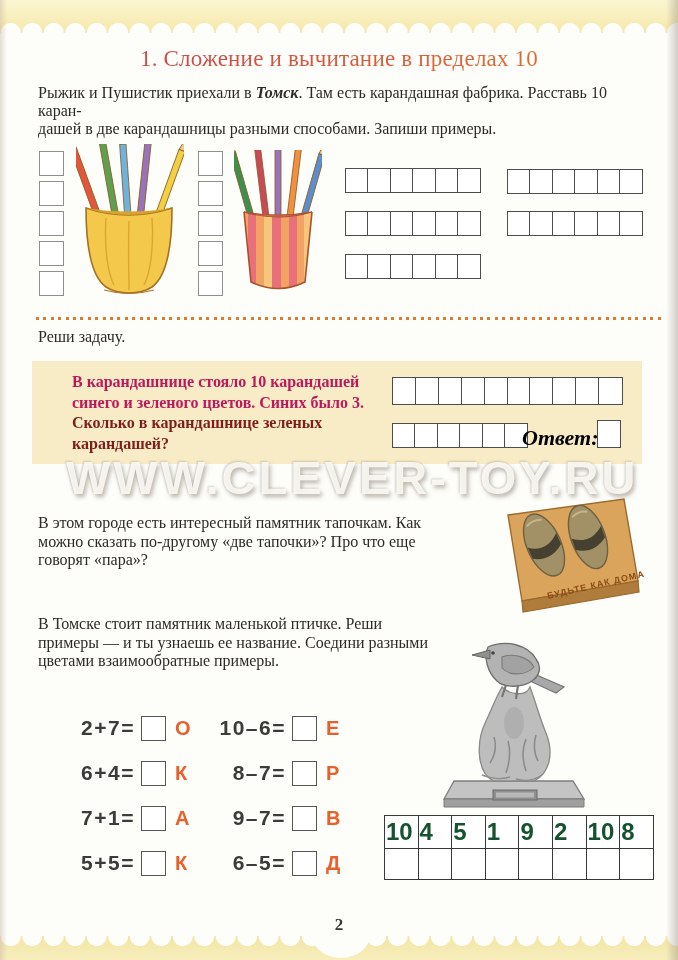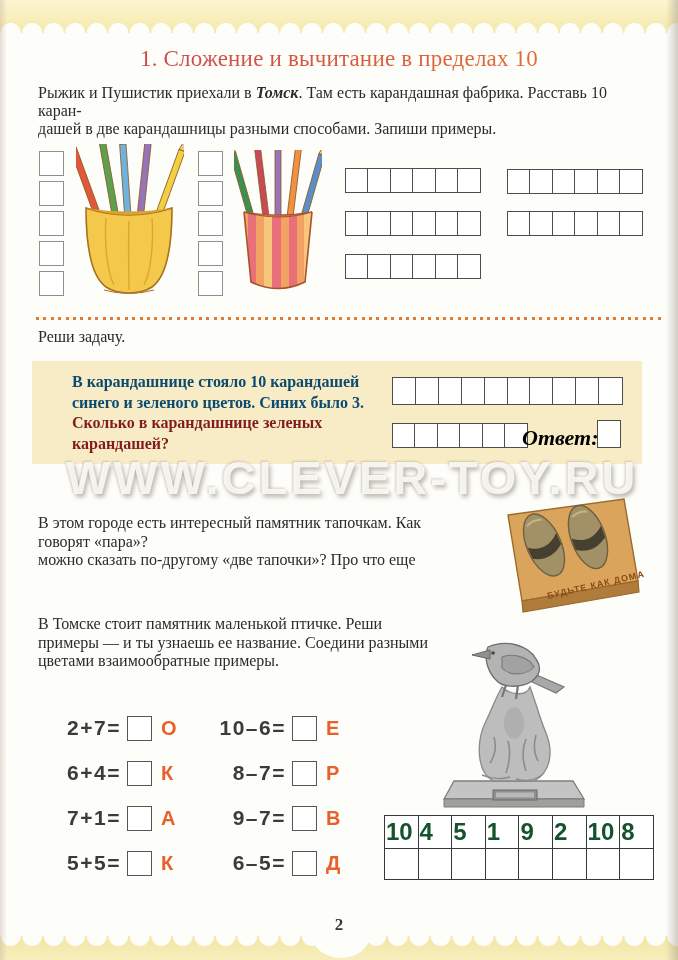--- a/index.html
+++ b/index.html
@@ -43,21 +43,21 @@
   .strip .cell:first-child{margin-left:0;}
   .strip.s10 .cell{width:22.5px;height:26px;}
   .strip.s6b .cell{width:22px;height:23px;}
   
   .dots{position:absolute;left:36px;top:317px;width:626px;height:3.4px;
     background-image:repeating-linear-gradient(90deg,#dd7b35 0px,#dd7b35 3px,rgba(0,0,0,0) 3px,rgba(0,0,0,0) 7.4px);}
   .solve-label{position:absolute;left:38px;top:328px;font-size:16px;text-align:center;}
   .problem-box{position:absolute;left:32px;top:361px;width:610px;height:103px;background:#f8ecc7;z-index:0;}
   .problem-text{position:absolute;left:72px;top:372px;width:310px;font-weight:bold;font-size:16px;line-height:20.5px;}
   .pl{display:block;}
-  .pl.red{color:#0c4a6e;}
+  .pl.red{color:#be185d;}
   .pl.orange{color:#7f1d1d;}
   .answer-label{position:absolute;left:522px;top:425px;font-style:italic;font-weight:bold;
     font-size:22px;color:#000000;}
   .answer-cell{position:absolute;left:597px;top:420px;width:22px;height:26px;background:#fff;border:1.6px solid #4d4d4d;}
   
   .watermark{position:absolute;left:66px;top:450px;z-index:5;white-space:nowrap;pointer-events:none;
     font-family:"Liberation Sans",sans-serif;font-weight:bold;font-size:47px;letter-spacing:3px;
     color:rgba(253,252,247,.88);
     text-shadow:2px 3px 4px rgba(125,113,95,.5),-1px -1px 2px rgba(125,113,95,.28);}
   
@@ -268,22 +268,22 @@
       <div class="cell"></div>
       <div class="cell"></div>
   </div>
   <div class="answer-label">Ответ:</div>
   <div class="answer-cell"></div>
 
   <div class="watermark">WWW.CLEVER-TOY.RU</div>
 
   <div class="tblock slipper-text">
     <span class="ln">В этом городе есть интересный памятник тапочкам. Как</span>
+    <span class="ln">можно сказать по-другому «две тапочки»? Про что еще</span>
     <span class="ln">говорят «пара»?</span>
-    <span class="ln">можно сказать по-другому «две тапочки»? Про что еще</span>
   </div>
   <svg class="illu" style="left:486px;top:489px;" width="160" height="128" viewBox="0 0 160 128">
     <polygon points="22,26 138,10 152,92 36,112" fill="#dba45c" stroke="#9a6a2b" stroke-width="1.4"></polygon>
     <polygon points="36,112 152,92 153,103 37,123" fill="#b07c3c" stroke="#9a6a2b" stroke-width="1.2"></polygon>
     <g transform="rotate(-24 58 56)">
       <ellipse cx="58" cy="56" rx="17" ry="33" fill="#a29066" stroke="#6e6040" stroke-width="1.4"></ellipse>
       <path d="M42,52 Q58,64 74,50 L74,62 Q58,74 42,64 Z" fill="#45402f"></path>
       <path d="M50,32 Q58,28 66,32" fill="none" stroke="#c5b58c" stroke-width="2"></path>
     </g>
     <g transform="rotate(-20 102 48)">
@@ -311,21 +311,21 @@
     <g>
       <polygon points="96,50 128,64 120,70 94,58" fill="#a8a8a8" stroke="#777" stroke-width="1.2"></polygon>
       <path d="M52,24 C70,16 92,22 100,36 C106,44 104,52 96,58 C86,65 68,65 61,58 C52,50 47,34 52,24 Z" fill="#b3b3b3" stroke="#6e6e6e" stroke-width="1.3"></path>
       <polygon points="36,32 54,27 54,36" fill="#909090" stroke="#666" stroke-width="1"></polygon>
       <circle cx="57" cy="30" r="1.8" fill="#444"></circle>
       <path d="M66,34 C80,29 94,36 98,44 C90,53 73,53 66,45 Z" fill="#a2a2a2" stroke="#7a7a7a" stroke-width="1.1"></path>
       <path d="M70,62 L66,74 M82,62 L80,76" stroke="#777" stroke-width="2.2" fill="none"></path>
     </g>
   </svg>
 
-  <div class="eq-col left" style="left:57px;top:714px;">
+  <div class="eq-col left" style="left:71px;top:714px;">
     <div class="eq">
       <span class="expr">2+7=</span>
       <span class="eqbox"></span>
       <span class="letter">О</span>
     </div>
     <div class="eq">
       <span class="expr">6+4=</span>
       <span class="eqbox"></span>
       <span class="letter">К</span>
     </div>

